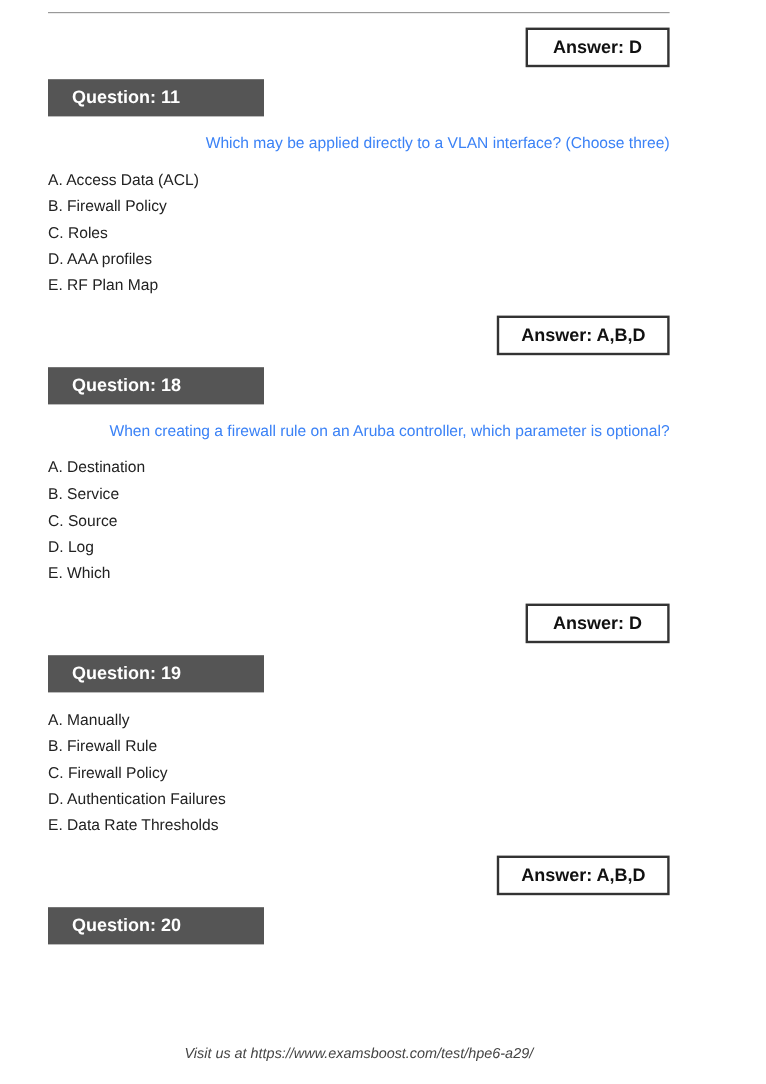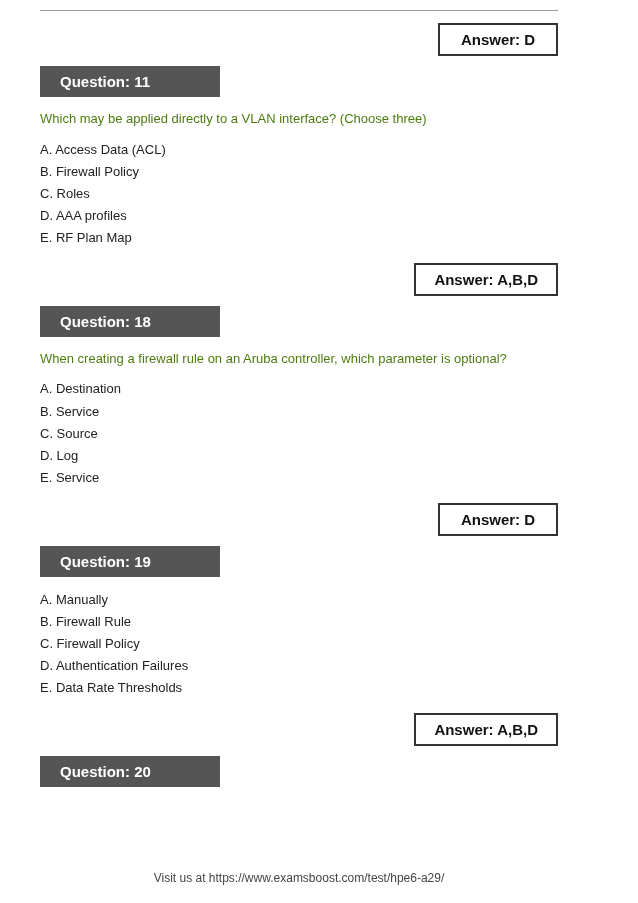--- a/index.html
+++ b/index.html
@@ -55,43 +55,45 @@
       font-size: 15px;
       font-weight: bold;
       padding: 7px 20px;
       display: inline-block;
       margin-bottom: 12px;
       min-width: 180px;
     }
 
     .question-text {
       font-size: 13px;
-      color: #4d7c0f;
+      color: #3b82f6;
       margin-bottom: 10px;
       line-height: 1.5;
+      text-align: right;
     }
 
     .options-list {
       font-size: 13px;
       color: #222;
       line-height: 1.7;
       margin-bottom: 14px;
     }
 
     .section {
       margin-bottom: 8px;
     }
 
     .footer {
       position: absolute;
       bottom: 18px;
       left: 0;
       width: 100%;
       text-align: center;
       font-size: 12px;
+      font-style: italic;
       color: #444;
     }
   </style>
 </head>
 <body>
 
 <div class="page-container">
   <hr class="top-divider">
 
   <div class="section">
@@ -115,21 +117,21 @@
       <div class="answer-label">Answer: A,B,D</div>
     </div>
 
     <div class="question-header">Question: 18</div>
     <div class="question-text">When creating a firewall rule on an Aruba controller, which parameter is optional?</div>
     <div class="options-list">
       <div>A. Destination</div>
       <div>B. Service</div>
       <div>C. Source</div>
       <div>D. Log</div>
-      <div>E. Service</div>
+      <div>E. Which</div>
     </div>
   </div>
 
   <div class="section">
     <div class="answer-box">
       <div class="answer-label">Answer: D</div>
     </div>
 
     <div class="question-header">Question: 19</div>
     <div class="options-list">

